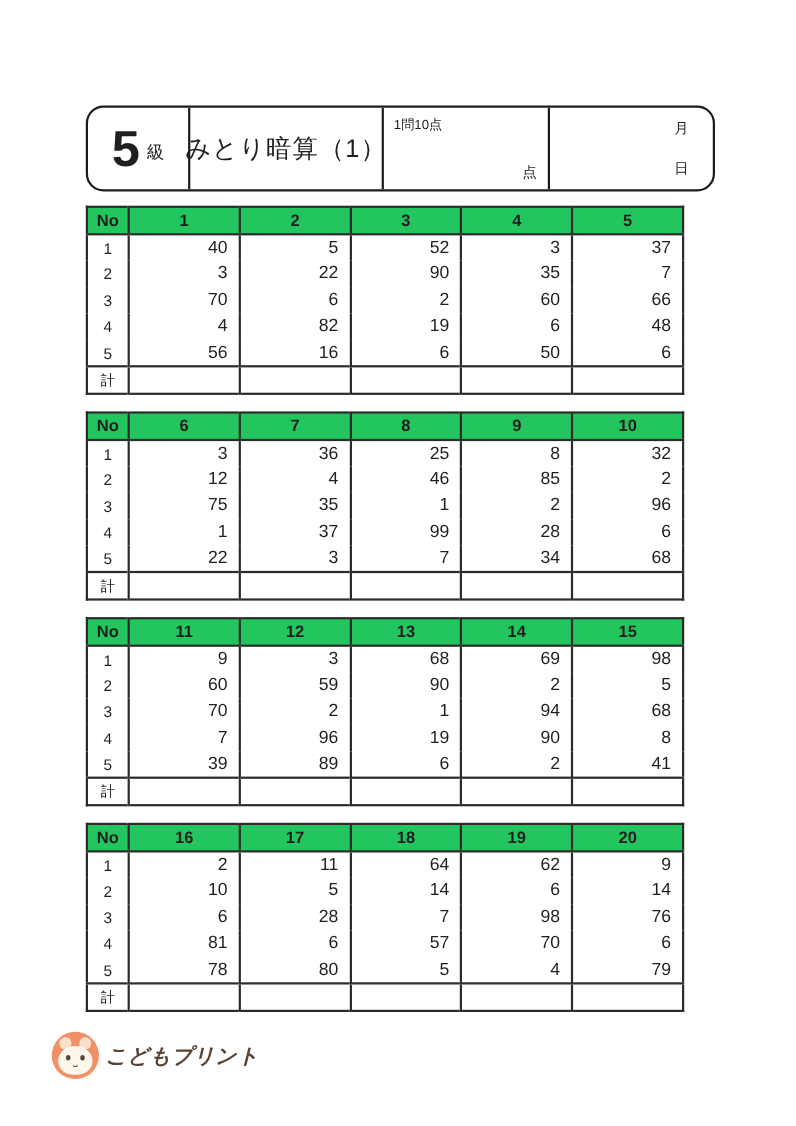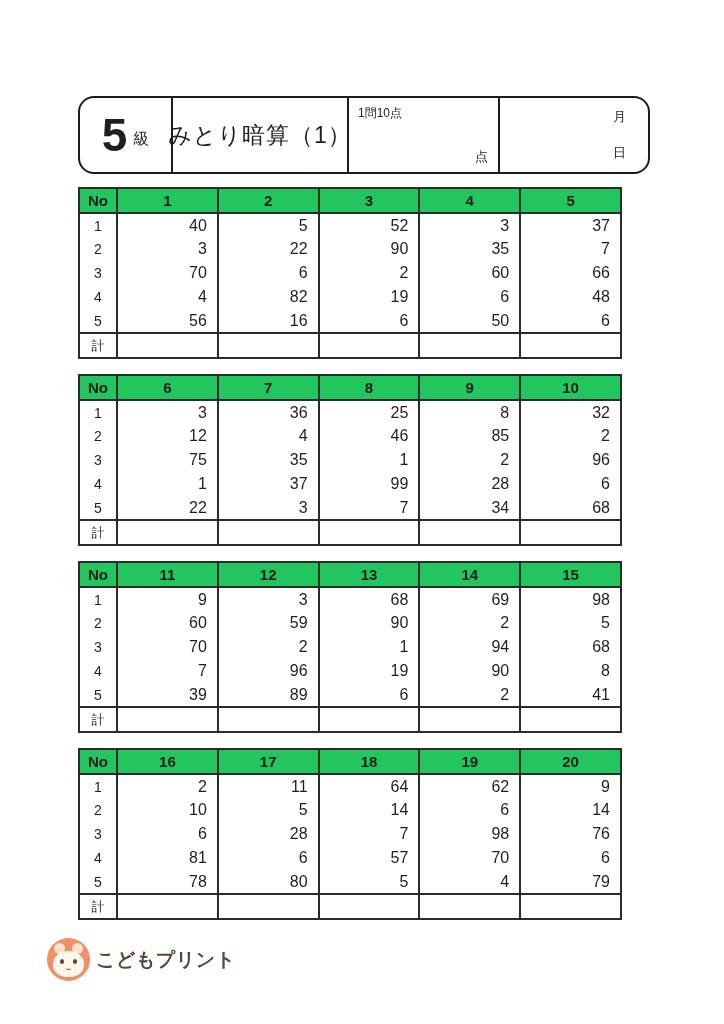--- a/index.html
+++ b/index.html
@@ -113,20 +113,21 @@
   .ws-table tr.total-row td.rowlab { font-size: 13px; }
 
   
   .footer-logo {
     position: absolute;
     left: 47px;
     top: 938px;
     display: flex;
     align-items: center;
     gap: 6px;
+    font-style: italic;
   }
   .logo-icon {
     position: relative;
     width: 43px;
     height: 43px;
     border-radius: 50%;
     background: #f09066;
     overflow: hidden;
     flex: 0 0 auto;
   }

